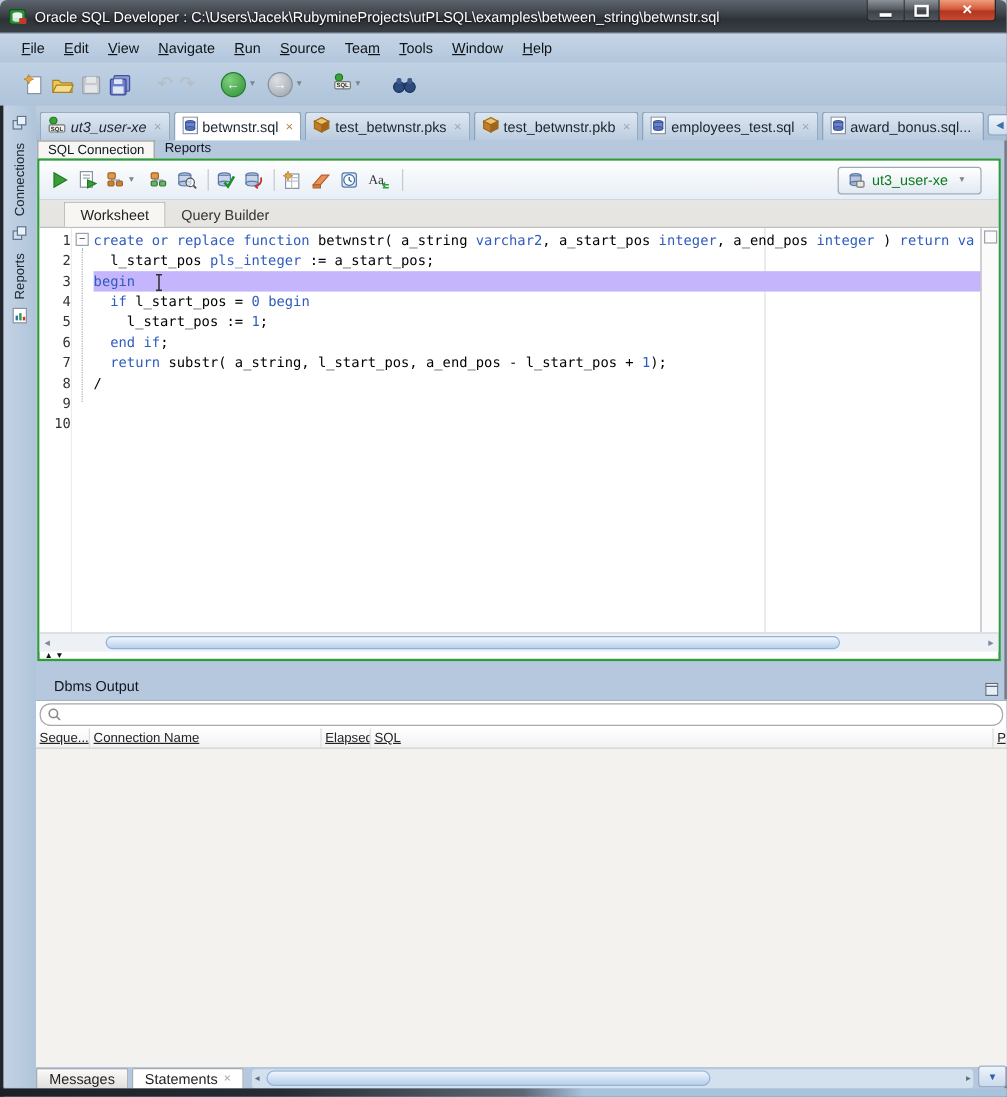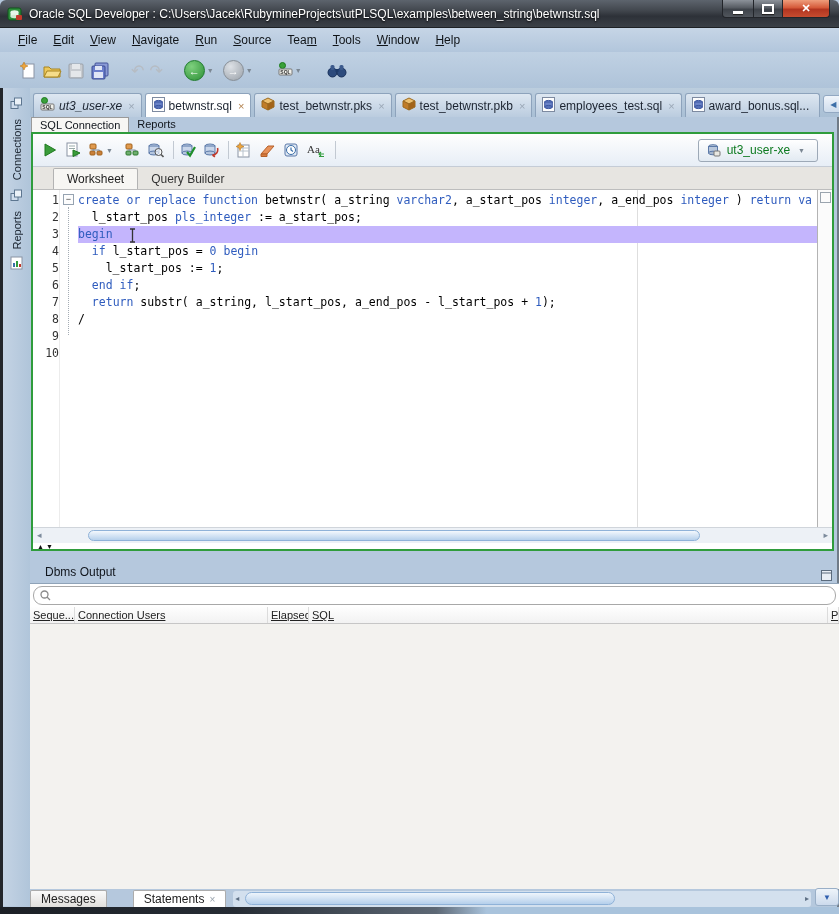--- a/index.html
+++ b/index.html
@@ -504,31 +504,31 @@
     <div id="log-content">
       <div id="log-search">
         <svg width="11" height="11">
             <circle cx="4.5" cy="4.5" r="3.5" fill="none" stroke="#8a8a8a" stroke-width="1.3"></circle>
             <line x1="7" y1="7" x2="10" y2="10" stroke="#8a8a8a" stroke-width="1.3"></line>
           </svg>
         <input placeholder="" style="">
       </div>
       <div id="log-header">
           <div class="col-h" style="width: 45px;">Seque...</div>
-          <div class="col-h" style="width: 193px;">Connection Users</div>
+          <div class="col-h" style="width: 193px;">Connection Name</div>
           <div class="col-h" style="width: 41px;">Elapsed</div>
           <div class="col-h" style="width: 519px;">SQL</div>
           <div class="col-h" style="width: 11px;">Pa</div>
         </div>
       <div id="log-body"></div>
     </div>
   </div>
 
   <div id="bottom-bar">
-    <div id="b-tabs" style="display:flex;align-items:flex-end;margin-left:0;gap:23px;">
+    <div id="b-tabs" style="display:flex;align-items:flex-end;margin-left:0;">
         <div class="b-tab">
           <span>Messages</span>
         </div>
         <div class="b-tab active">
           <span>Statements</span>
           <span class="b-close">×</span>
         </div>
       </div>
     <div id="b-scroll">
       <span class="b-arrow" style="left:2px">◂</span>

